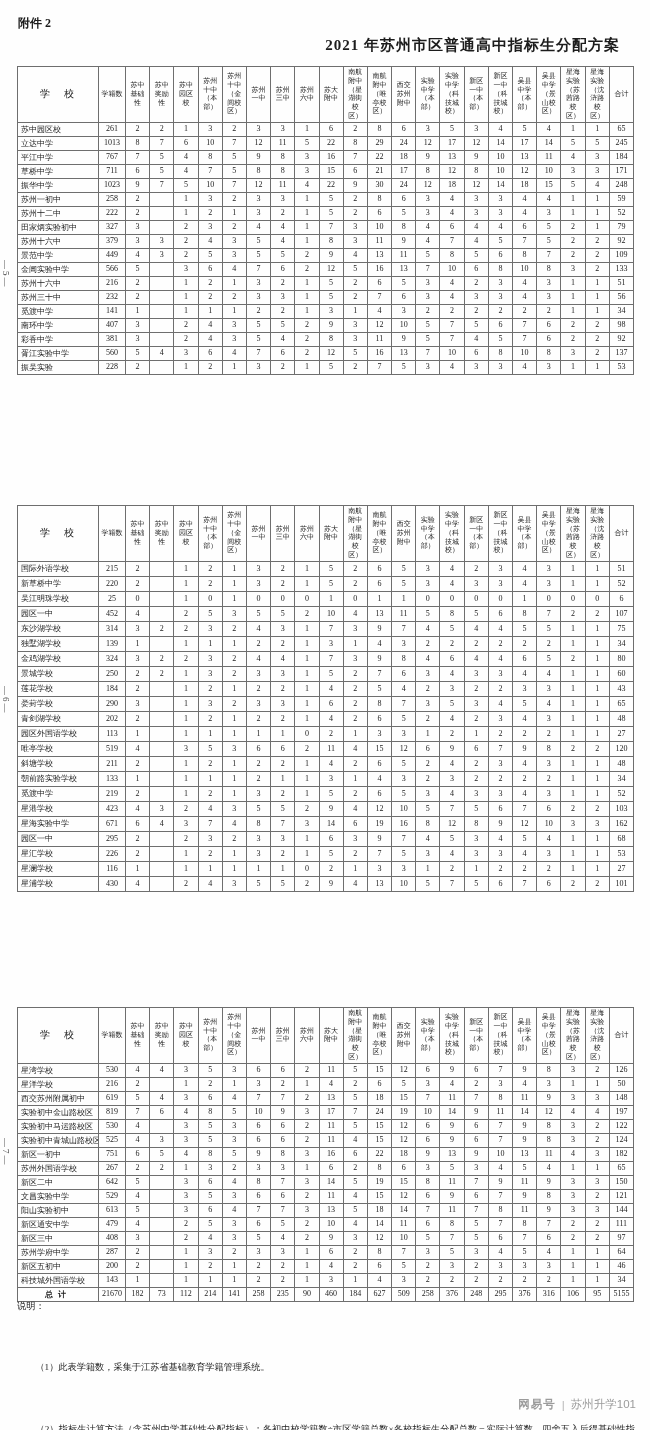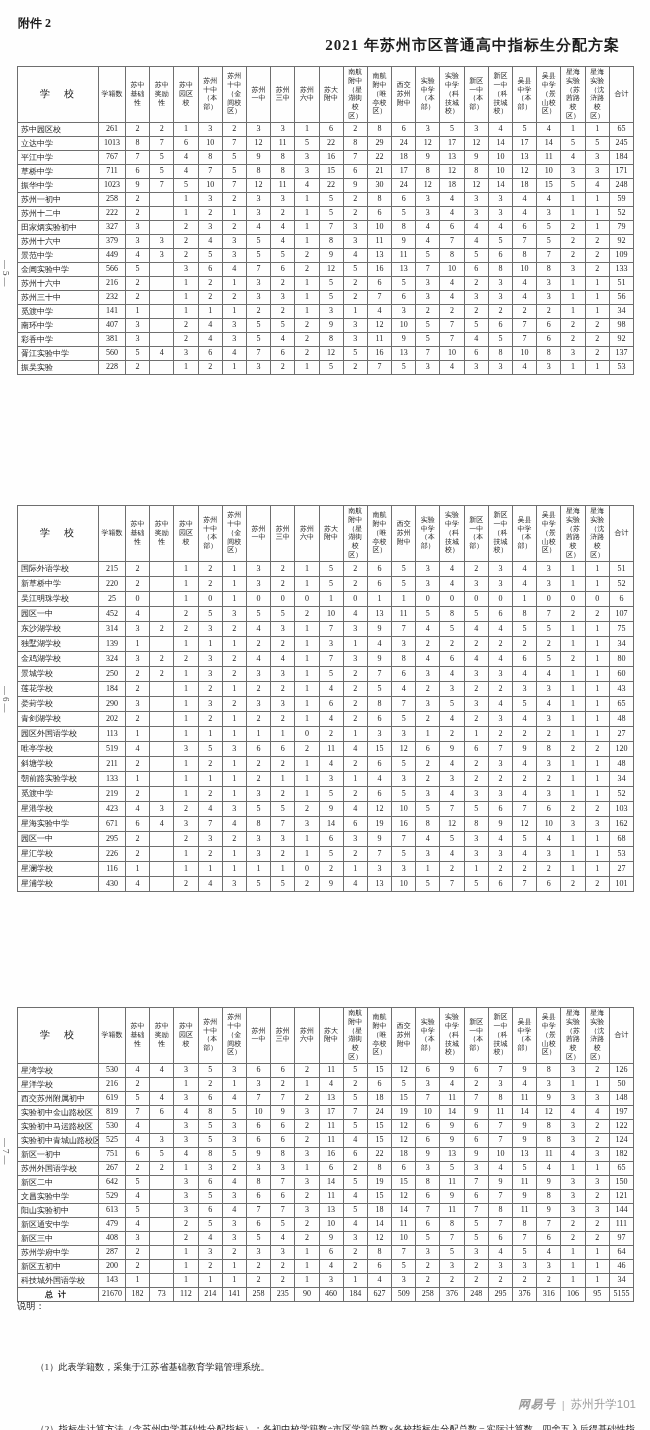--- a/index.html
+++ b/index.html
@@ -37,21 +37,21 @@
   .tw3 thead th { height:46px; } .tw3 tbody td { height:13px; }
 
   .notes { position:absolute; left:17px; top:1300px; width:618px;
            font-size:9.2px; line-height:1.45; color:#222; }
   .notes .notes-title { margin:0; }
   .note { margin:0; text-align:justify; }
   .note.indent { text-indent:2em;margin-top:48px; }
 
   .watermark { position:absolute; right:14px; top:1397px; font-size:11.5px; color:#9b9b9b;
                display:flex; align-items:center; gap:6px; font-family:"Liberation Sans", sans-serif; }
-  .wm-logo { font-weight:bold; font-style:italic; letter-spacing:1px; }
+  .wm-logo { font-weight:bold; letter-spacing:1px; }
   .wm-divider { color:#b5b5b5; }
 </style>
 </head>
 <body>
 
 <div class="page">
   <div class="attachment">附件 2</div>
   <div class="title">2021 年苏州市区普通高中指标生分配方案</div>
 
   <div class="pagenum pn1">—5—</div>

